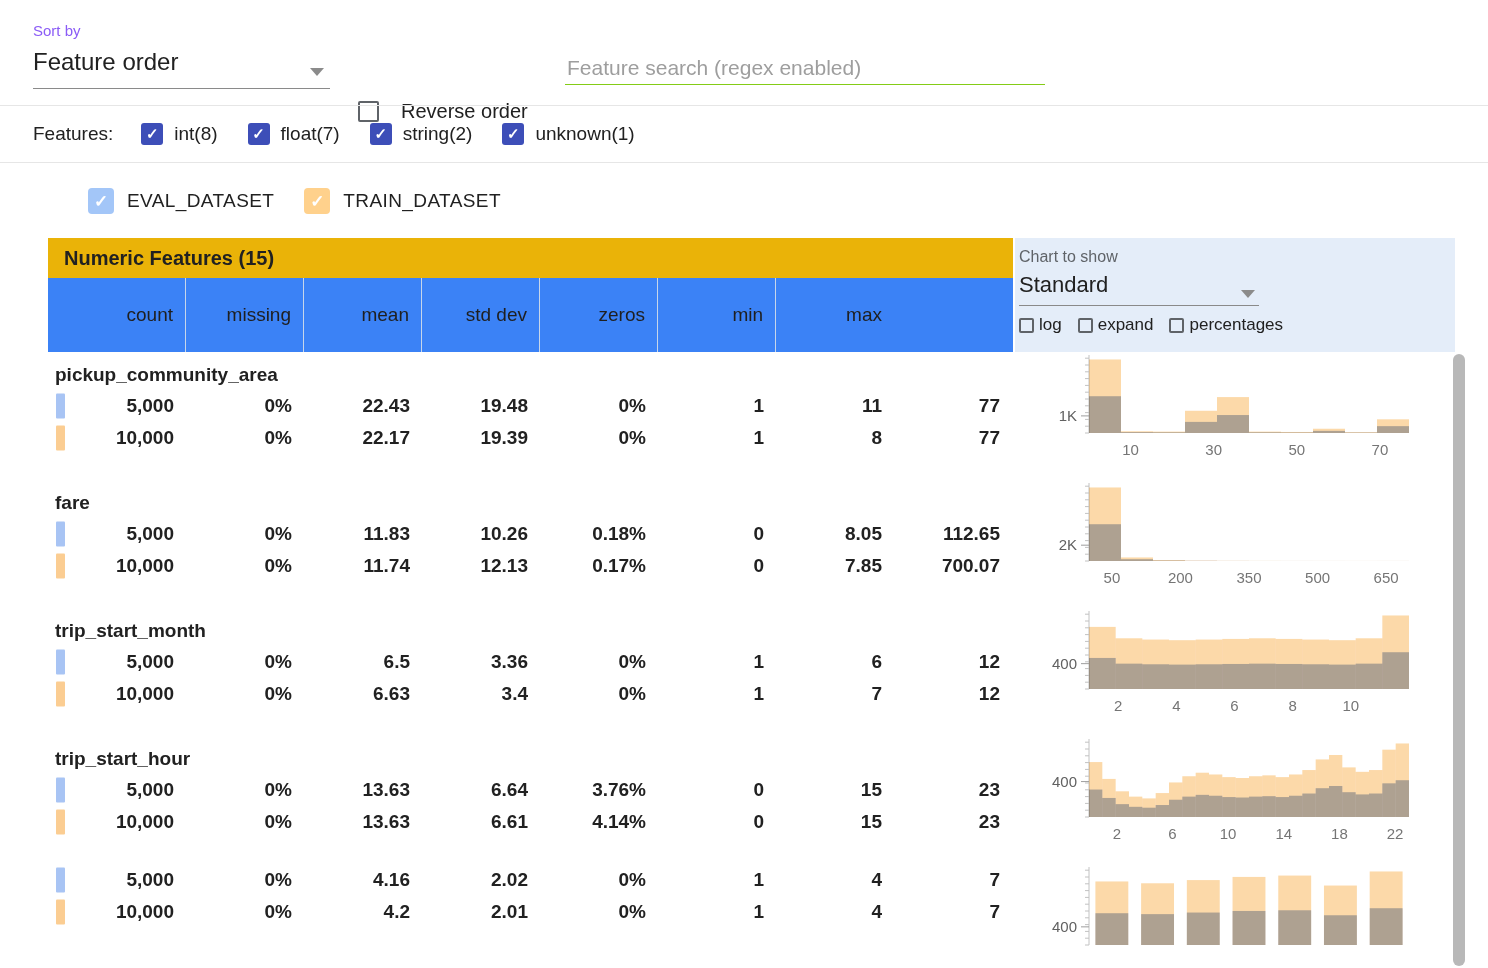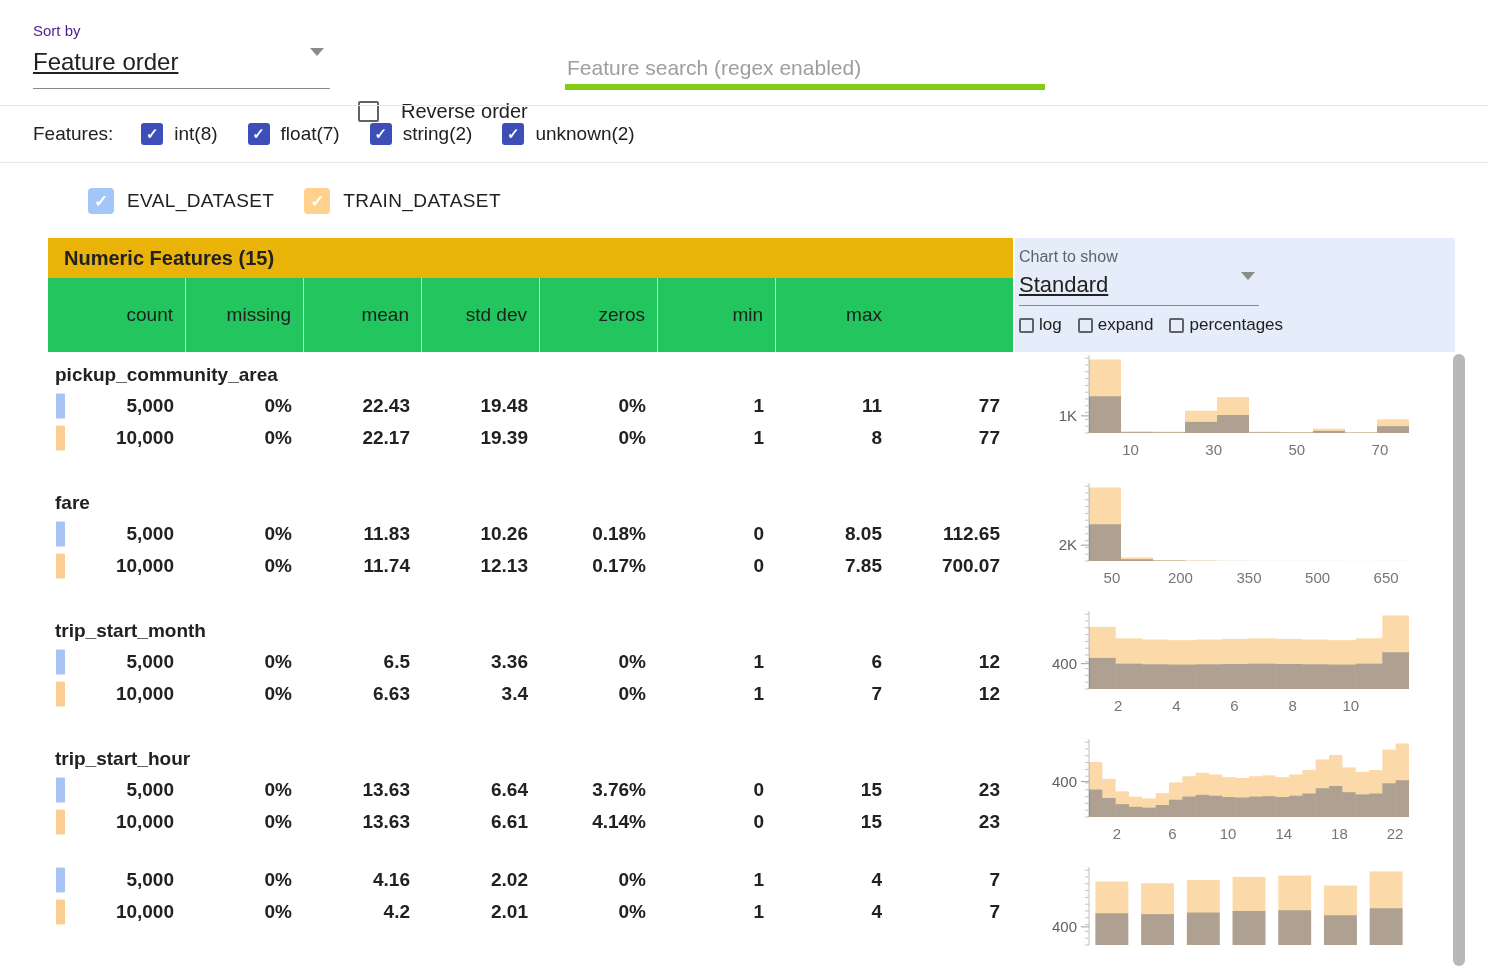--- a/index.html
+++ b/index.html
@@ -1,31 +1,31 @@
 <!DOCTYPE html>
 <html><head>
 <meta charset="utf-8">
 <style>
   * { margin:0; padding:0; box-sizing:border-box; }
   html,body { width:1488px; height:968px; overflow:hidden; background:#fff;
               font-family:"Liberation Sans", sans-serif; color:#212121; }
 
   
   .toolbar { position:absolute; top:0; left:0; width:1488px; height:105px; background:#fff; }
-  .sort-label { position:absolute; left:33px; top:22px; font-size:15px; color:#4c1d95; }
-  .select { display:flex; align-items:flex-start; justify-content:space-between;
-            border-bottom:1px solid #8a8a8a; cursor:pointer;text-decoration:underline; }
+  .sort-label { position:absolute; left:33px; top:22px; font-size:15px; color:#8b5cf6; }
+  .select { display:flex; align-items:flex-end; justify-content:space-between;
+            border-bottom:1px solid #8a8a8a; cursor:pointer; }
   .sort-select { position:absolute; left:33px; top:48px; width:297px; font-size:24px; padding:0 6px 12px 0; }
   .tri { width:0; height:0; border-left:7px solid transparent; border-right:7px solid transparent;
          border-top:8px solid #8b8b8b; }
   .reverse-wrap { position:absolute; left:358px; top:56px; display:flex; align-items:center; gap:22px;
                   font-size:20px; cursor:pointer;margin-top:44px; }
   .cb-empty { width:21px; height:21px; border:2px solid #5f6368; border-radius:2px; background:#fff; }
   .search-input { position:absolute; left:565px; top:52px; width:480px; font-size:21px;
-                  border:none; outline:none; border-bottom:6px solid #84cc16; padding:4px 2px;
+                  border:none; outline:none; border-bottom:1px solid #84cc16; padding:4px 2px;
                   font-family:"Liberation Sans", sans-serif; color:#0c4a6e; background:transparent; }
   .search-input::placeholder { color:#9e9e9e; }
 
   
   .features-row { position:absolute; top:105px; left:0; width:1488px; height:58px;
                   border-top:1px solid #e6e6e6; border-bottom:1px solid #e6e6e6;
                   display:flex; align-items:center; padding-left:33px; gap:28px; }
   .features-label { font-size:19px; }
   .filter-item { display:flex; align-items:center; gap:11px; font-size:19px; cursor:pointer; }
   .cb { width:22px; height:22px; border-radius:3px; display:flex; align-items:center;
@@ -37,21 +37,21 @@
   .legend-item { display:flex; align-items:center; gap:13px; cursor:pointer; }
   .legend-cb { width:26px; height:26px; border-radius:4px; font-size:17px; }
   .legend-label { font-size:19px; letter-spacing:0.4px; }
 
   
   .table { position:absolute; top:238px; left:48px; width:1407px; }
   .table-header { display:flex; }
   .left-header { width:965px; }
   .title-row { height:40px; background:#eab308; display:flex; align-items:center;
                padding-left:16px; font-size:20px; font-weight:700; }
-  .col-row { height:74px; background:#22c55e; display:grid;
+  .col-row { height:74px; background:#3b82f6; display:grid;
              grid-template-columns:138px repeat(7,118px); }
   .col-cell { display:flex; align-items:center; justify-content:flex-end;
               padding-right:12px; font-size:19px; color:#1f1f1f;
               border-right:1px solid #c7d6ea; cursor:pointer; }
   .col-cell:last-child { border-right:none; }
 
   .right-panel { width:440px; height:114px; background:#e4edf9; margin-left:2px;
                  padding:10px 0 0 4px; }
   .panel-label { font-size:16px; color:#5f6368; }
   .panel-select { width:240px; font-size:22px; margin-top:6px; padding:0 4px 7px 0; }
@@ -101,21 +101,21 @@
       <label class="filter-item">
         <span class="cb" style="background: rgb(61, 78, 184);">✓</span>
         <span>float(7)</span>
       </label>
       <label class="filter-item">
         <span class="cb" style="background: rgb(61, 78, 184);">✓</span>
         <span>string(2)</span>
       </label>
       <label class="filter-item">
         <span class="cb" style="background: rgb(61, 78, 184);">✓</span>
-        <span>unknown(2)</span>
+        <span>unknown(1)</span>
       </label>
     </span>
 </div>
 
 <div class="legend-row" id="dataset-legend">
     <label class="legend-item">
       <span class="cb legend-cb" style="background: rgb(163, 198, 248);">✓</span>
       <span class="legend-label">EVAL_DATASET</span>
     </label>
     <label class="legend-item">

